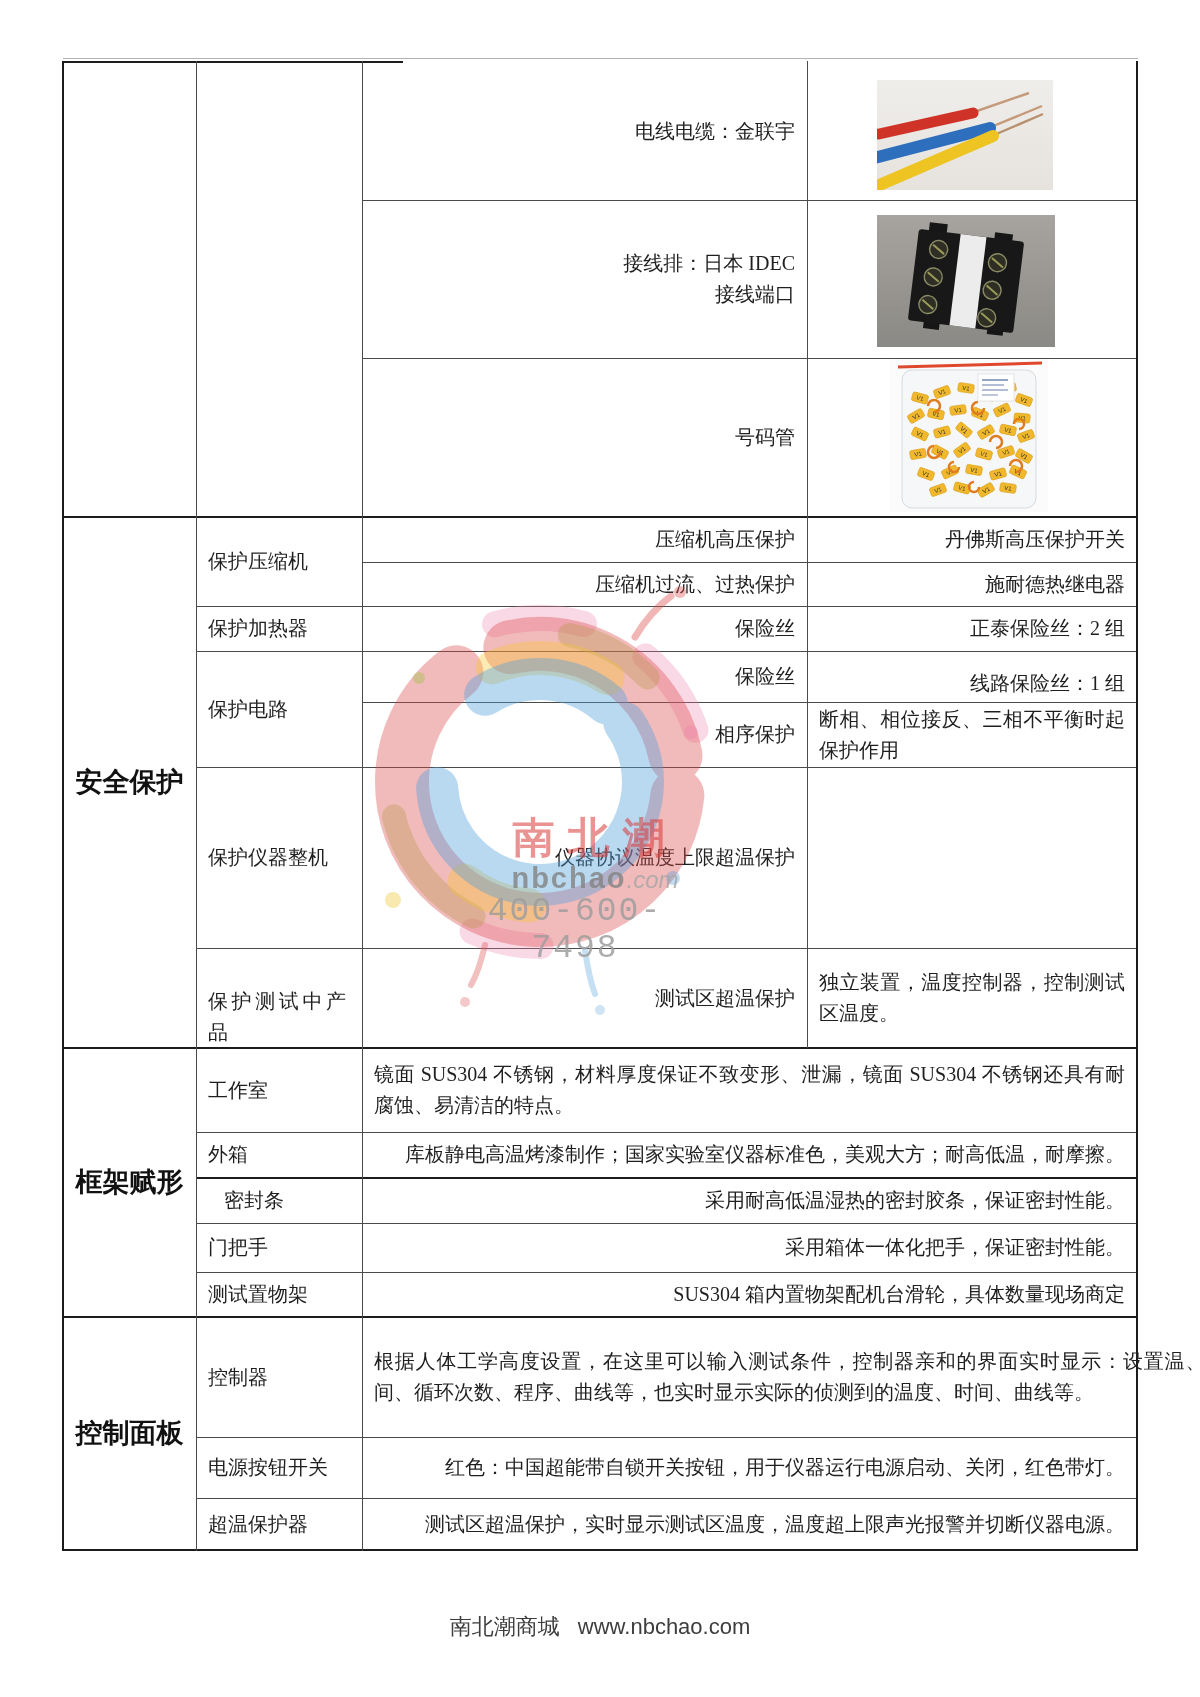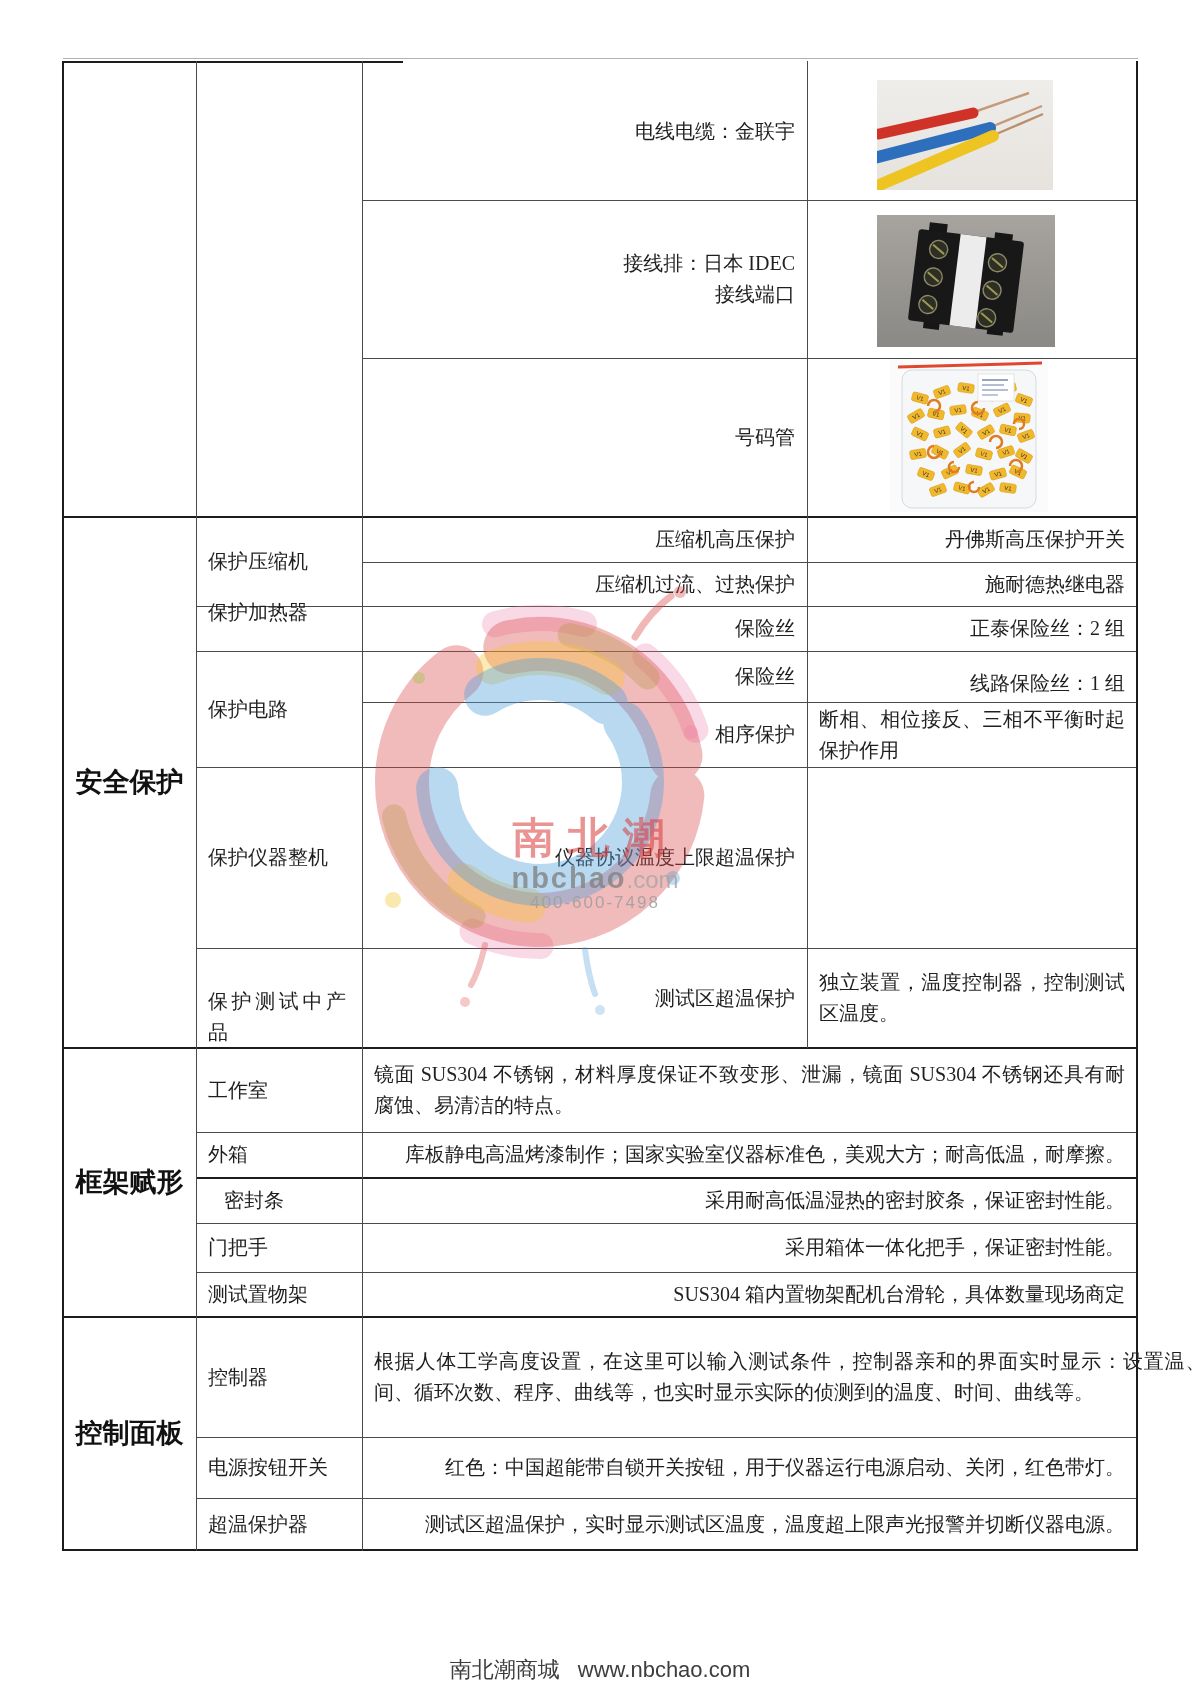--- a/index.html
+++ b/index.html
@@ -18,25 +18,25 @@
   .cat{position:absolute;display:flex;align-items:center;justify-content:center;
        box-sizing:border-box;font-family:"Liberation Sans","DejaVu Sans",sans-serif;
        font-weight:700;font-size:27px;color:#111;z-index:4;}
   .photo{position:absolute;z-index:2;}
   #wm-svg{position:absolute;left:335px;top:582px;width:410px;height:445px;z-index:5;pointer-events:none;}
   .wm-text{position:absolute;z-index:6;text-align:center;pointer-events:none;}
   #wm-brand{left:468px;top:810px;width:254px;font-size:42px;font-weight:700;
             letter-spacing:13px;color:rgba(216,58,58,0.55);font-family:"Liberation Serif",serif;}
   #wm-site{left:468px;top:862px;width:254px;font-family:"Liberation Sans",sans-serif;}
   #wm-site .b{font-size:29px;font-weight:700;color:rgba(130,130,130,0.8);letter-spacing:2px;}
-  #wm-site .r{font-size:24px;color:rgba(165,165,165,0.8);}
-  #wm-phone{left:468px;top:893px;width:254px;font-size:17px;color:rgba(158,158,158,0.85);
-            font-family:Liberation Sans, sans-serif;letter-spacing:2px;}
+  #wm-site .r{font-size:24px;color:rgba(165,165,165,0.8);font-style:italic;}
+  #wm-phone{left:448px;top:893px;width:254px;font-size:33px;color:rgba(158,158,158,0.85);
+            font-family:Liberation Mono, monospace;letter-spacing:2px;}
   #footer{position:absolute;left:0;top:1612px;width:1200px;text-align:center;z-index:4;
-          font-family:"Liberation Sans","DejaVu Sans",sans-serif;font-size:22px;color:#3d3d3d;margin-top:43px;}
+          font-family:"Liberation Sans","DejaVu Sans",sans-serif;font-size:22px;color:#3d3d3d;}
   #footer span{margin:0 6px;}
 </style>
 </head>
 <body>
 
 <div id="page">
 
   <div class="hlg" style="left:63px;top:58px;width:1075px;"></div>
   <div class="hl2" style="left:63px;top:61px;width:340px;"></div>
   <div class="hl" style="left:362px;top:200px;width:775px;"></div>
@@ -201,21 +201,21 @@
     <div class="txt nj">丹佛斯高压保护开关</div>
   </div>
 
   <div class="cell" style="left:362px;top:562px;width:445px;height:44px;">
     <div class="txt nj">压缩机过流、过热保护</div>
   </div>
   <div class="cell" style="left:807px;top:562px;width:330px;height:44px;">
     <div class="txt nj">施耐德热继电器</div>
   </div>
 
-  <div class="cell c2" style="left:196px;top:590px;width:166px;height:45px;">
+  <div class="cell c2" style="left:196px;top:606px;width:166px;height:45px;">
     <div class="txt">保护加热器</div>
   </div>
   <div class="cell" style="left:362px;top:606px;width:445px;height:45px;">
     <div class="txt nj">保险丝</div>
   </div>
   <div class="cell" style="left:807px;top:606px;width:330px;height:45px;">
     <div class="txt nj">正泰保险丝：2 组</div>
   </div>
 
   <div class="cell c2" style="left:196px;top:651px;width:166px;height:116px;">

